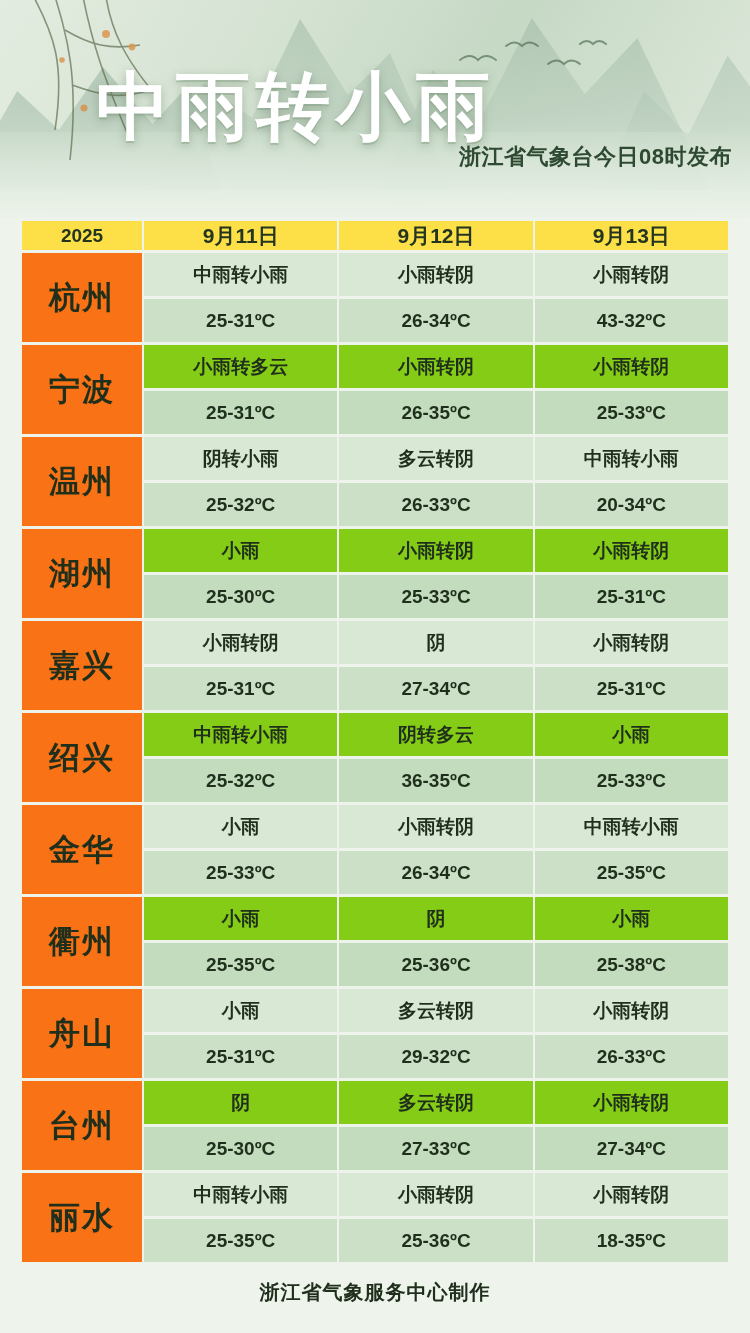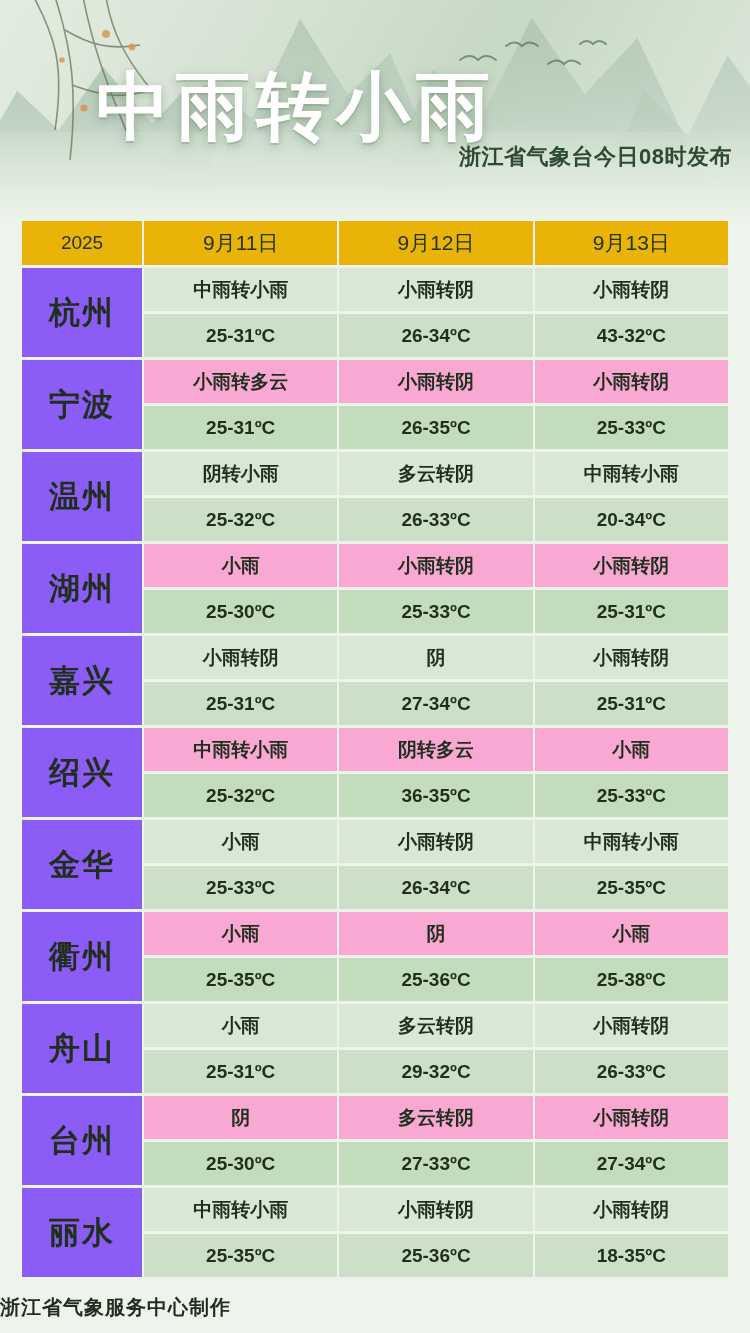--- a/index.html
+++ b/index.html
@@ -77,55 +77,56 @@
     border-collapse: separate;
     border-spacing: 2px 3px;
     table-layout: fixed;
   }
   table.weather th, table.weather td { padding: 0; }
 
   .col-city { width: 118px; }
   .col-day  { width: 190px; }
 
   thead th {
-    height: 44px;
-    background: #eab308;
+    height: 29px;
+    background: #fde047;
     font-size: 21px;
-    font-weight: 400;
+    font-weight: 700;
     color: #23351f;
     text-align: center;
     vertical-align: middle;
   }
   thead th.year { font-size: 19px; }
 
   td.city {
-    background: #8b5cf6;
+    background: #f97316;
     font-family: "DejaVu Serif", "Liberation Serif", serif;
     font-size: 31px;
     font-weight: 700;
     color: #1f2f1c;
     text-align: center;
     vertical-align: middle;
     letter-spacing: 2px;
   }
   td.cond, td.temp {
     text-align: center;
     vertical-align: middle;
     font-size: 19px;
     font-weight: 700;
     color: #1f2f1c;
     height: 43px;
   }
   td.cond { background: #d8e8d4; }
   td.temp { background: #cbe0c6; }
 
-  tbody tr.alt td.cond { background: #f9a8d4; }
+  tbody tr.alt td.cond { background: #84cc16; }
   tbody tr.alt td.temp { background: #c3dcbe; }
 
   .footer {
+    text-align: center;
     font-size: 20px;
     font-weight: 700;
     color: #1f2f1c;
     padding: 14px 0 10px;
     letter-spacing: 1px;
   }
 </style>
 </head>
 <body>
 

